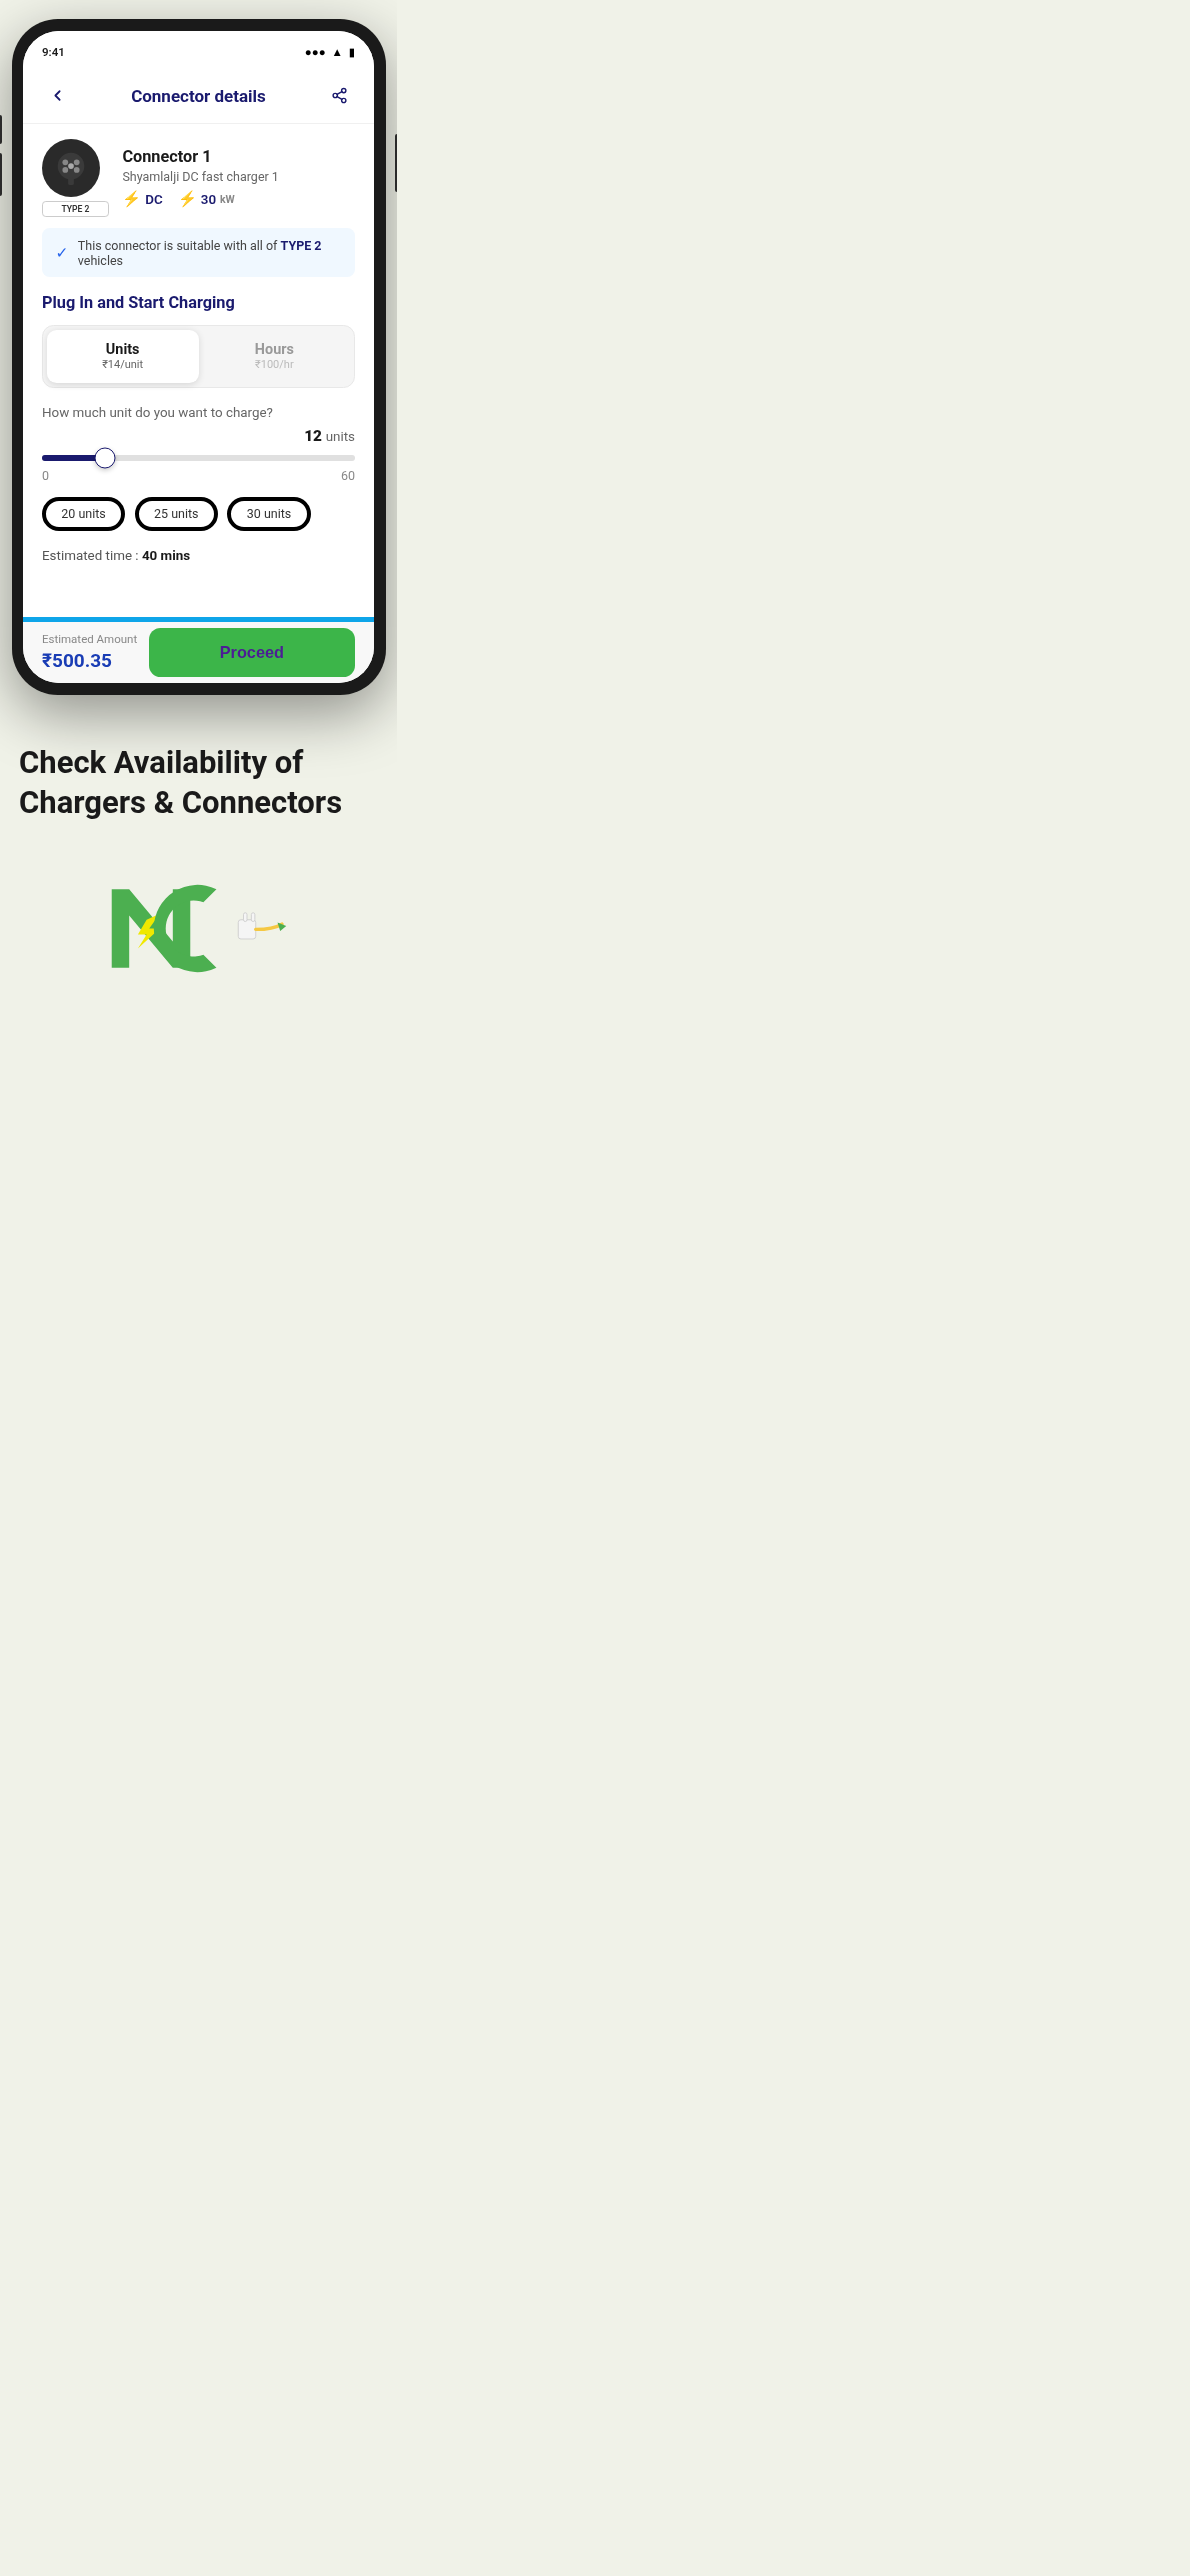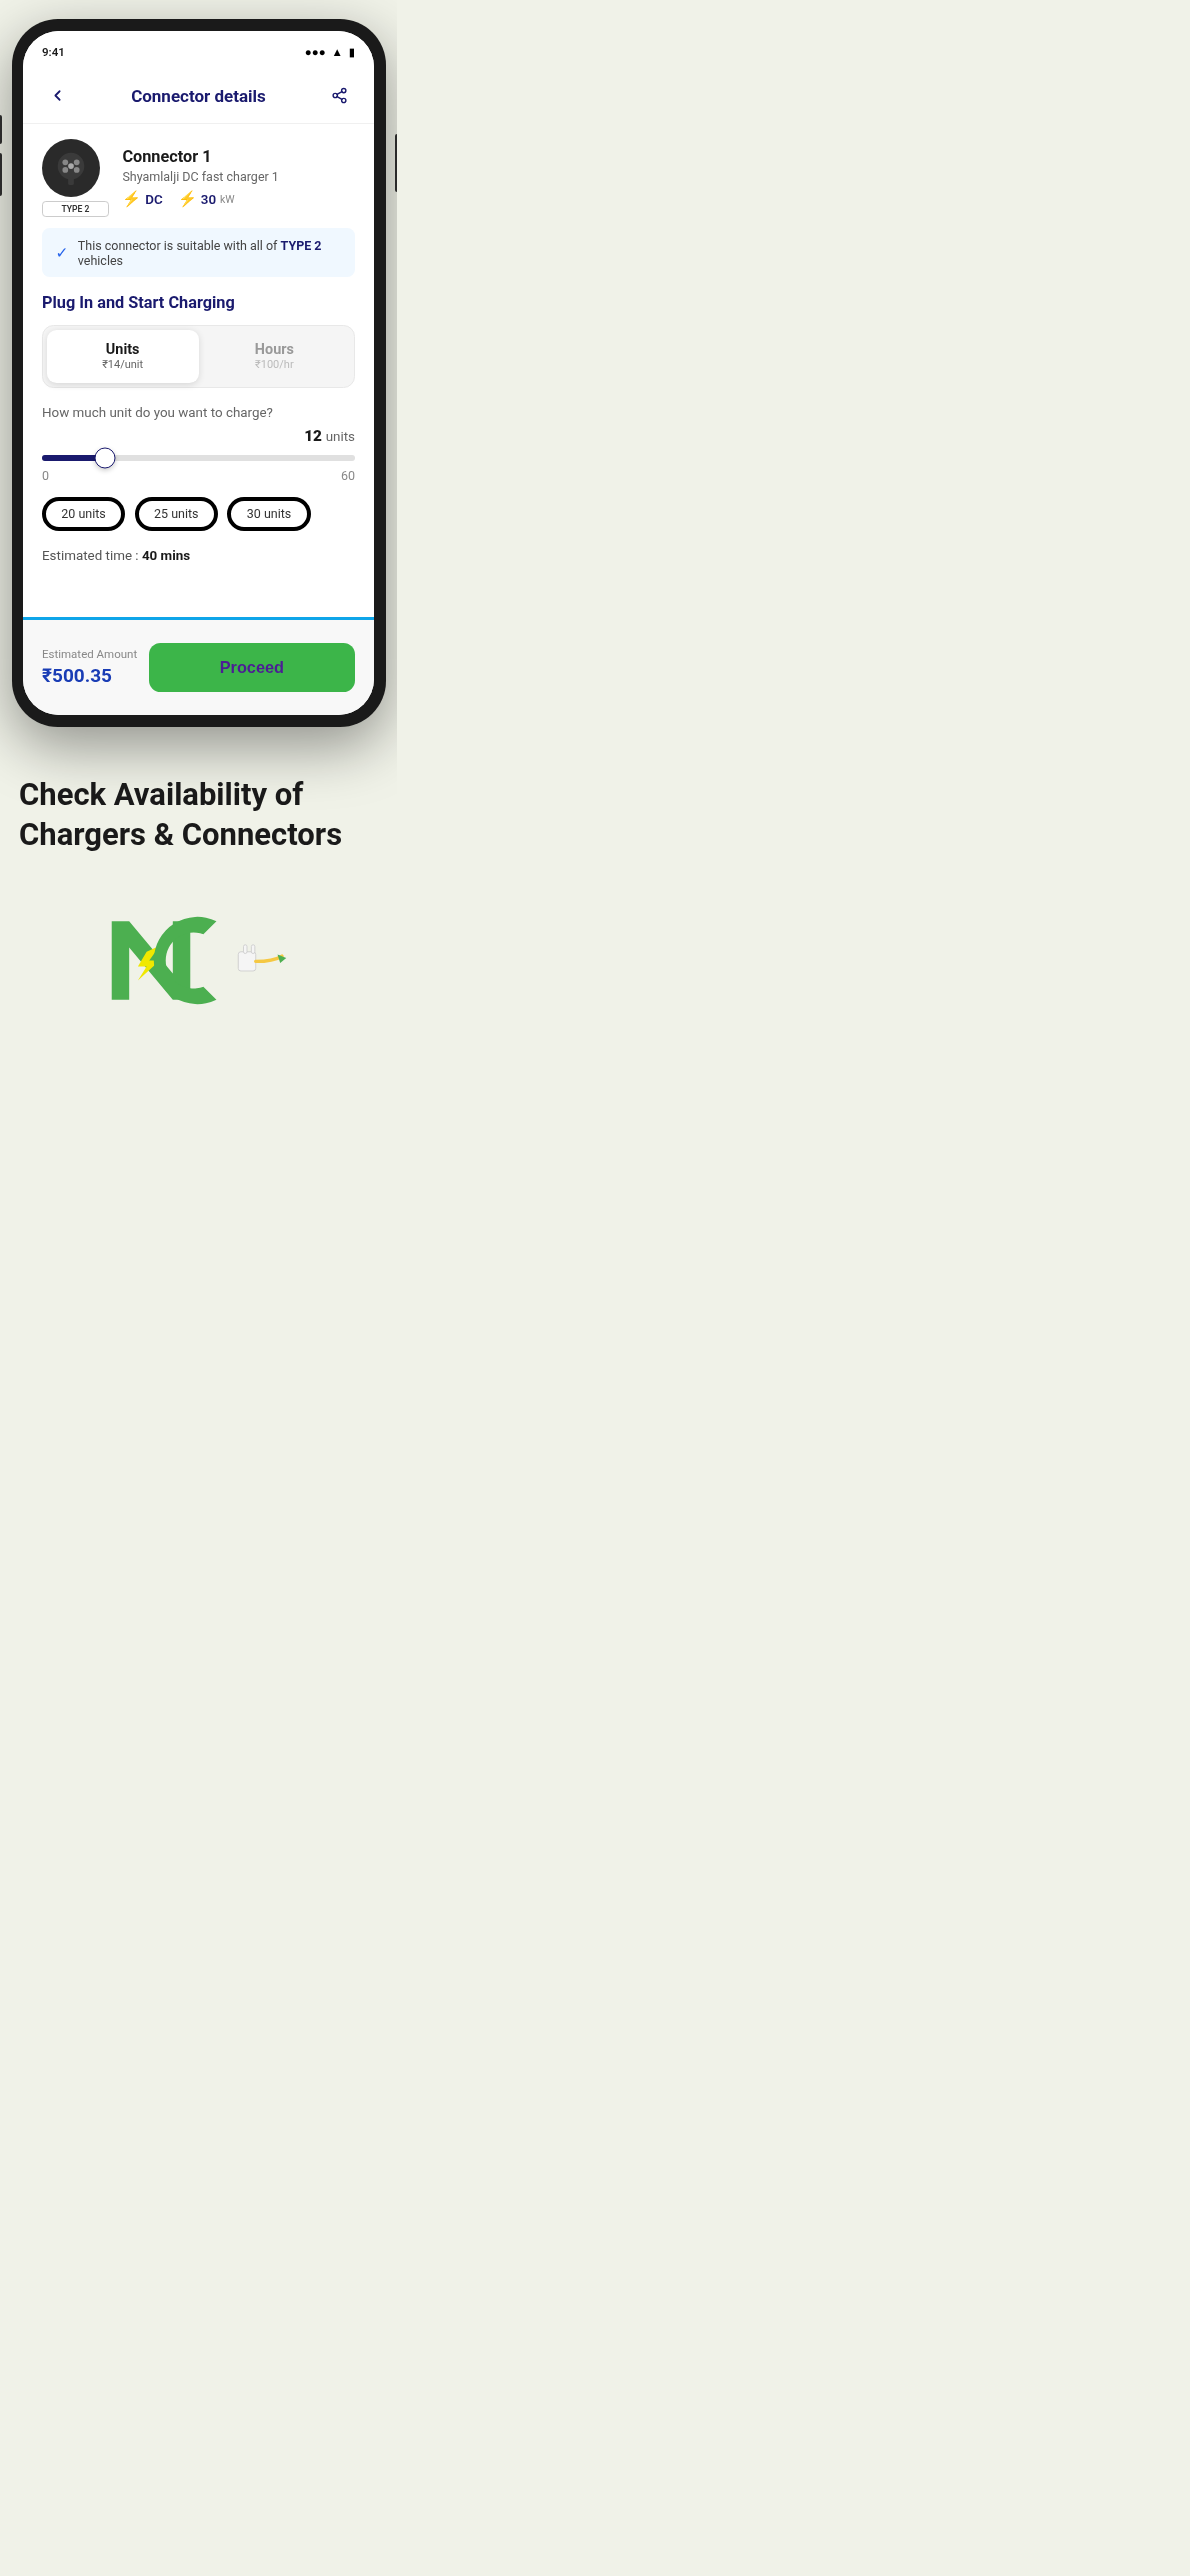--- a/index.html
+++ b/index.html
@@ -151,21 +151,21 @@
       font-weight: 600;
       color: #1a1a6e;
     }
 
     .spec-icon {
       font-size: 15.3px;
     }
 
     .spec-unit {
       font-size: 10.5px;
-      font-weight: 400;
+      font-weight: 700;
       color: #888;
     }
 
     
     .compat-banner {
       background: #f0f8ff;
       border-radius: 7.7px;
       padding: 9.6px 13.4px;
       display: flex;
       align-items: center;
@@ -333,25 +333,25 @@
     }
 
     .estimated-time strong {
       color: #1a1a1a;
       font-weight: 700;
     }
 
     
     .bottom-bar {
       background: #f8f8f8;
-      padding: 23px 19px;
+      padding: 6px 19px;
       display: flex;
       align-items: center;
       justify-content: space-between;
-      border-top: 3px solid #0ea5e9;
+      border-top: 5px solid #0ea5e9;
       gap: 11.5px;
     }
 
     .amount-section {}
     .amount-label {
       font-size: 11.5px;
       color: #888;
       margin-bottom: 2.9px;
     }
     .amount-value {

